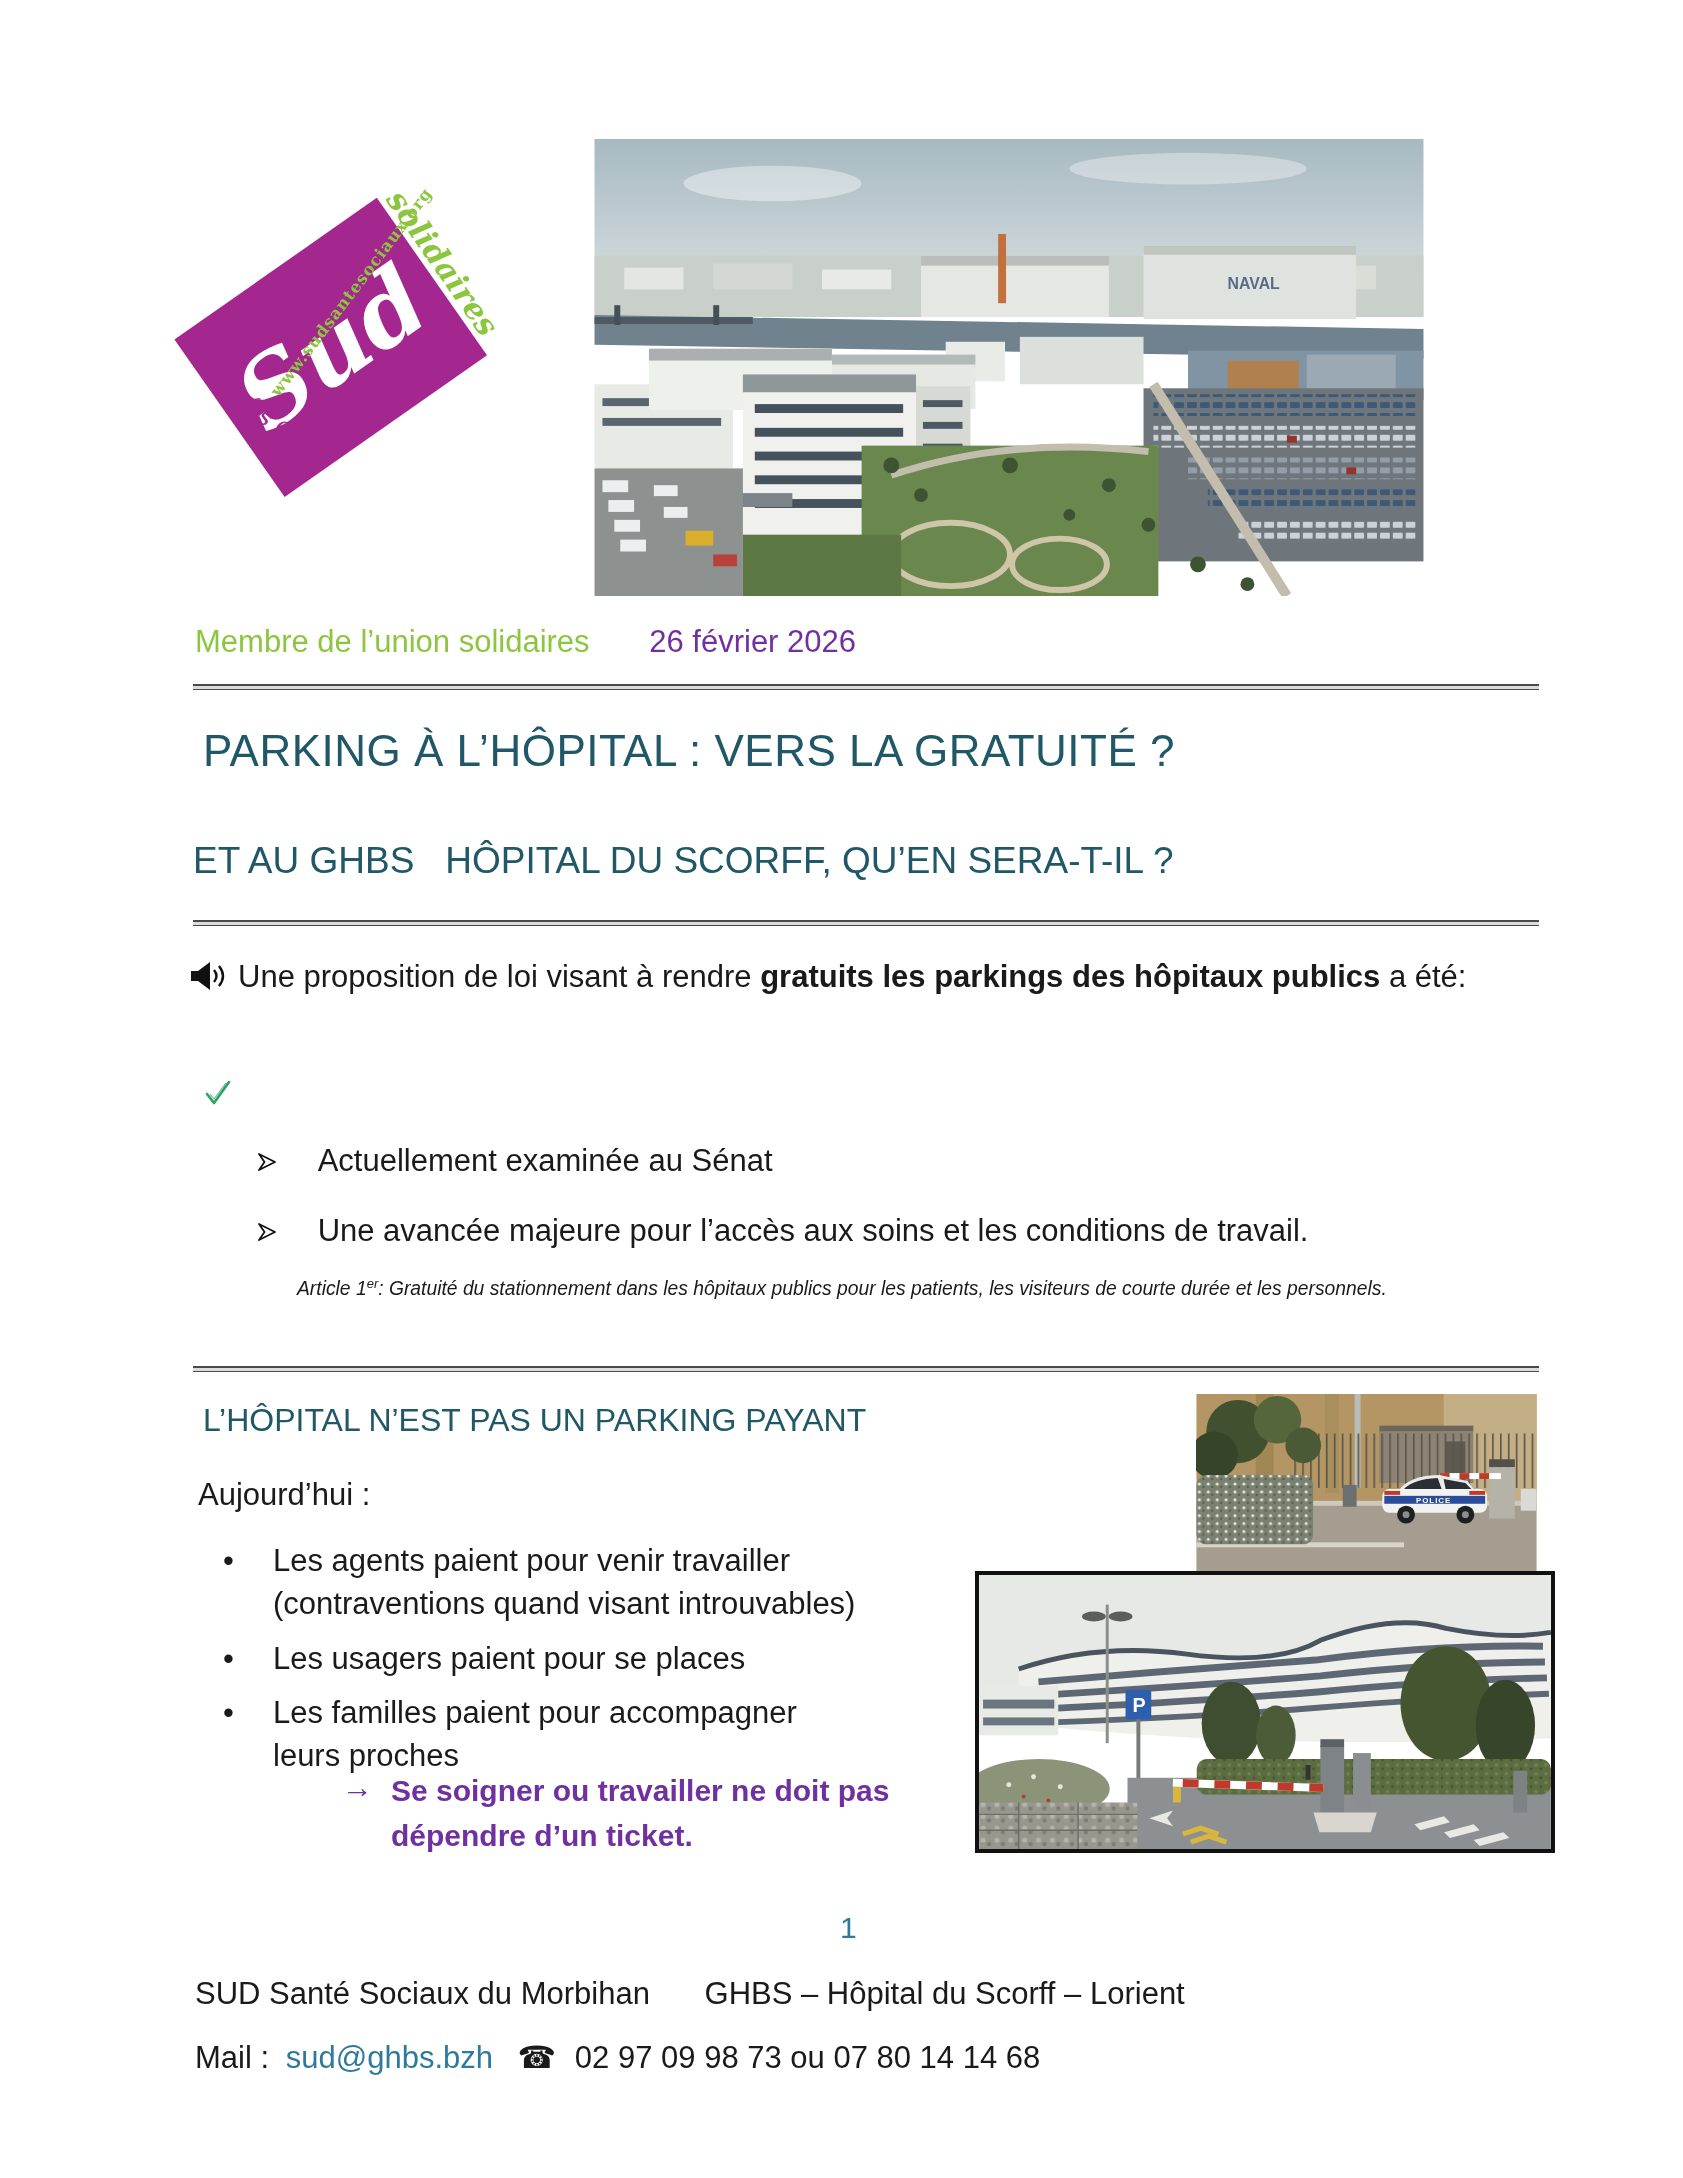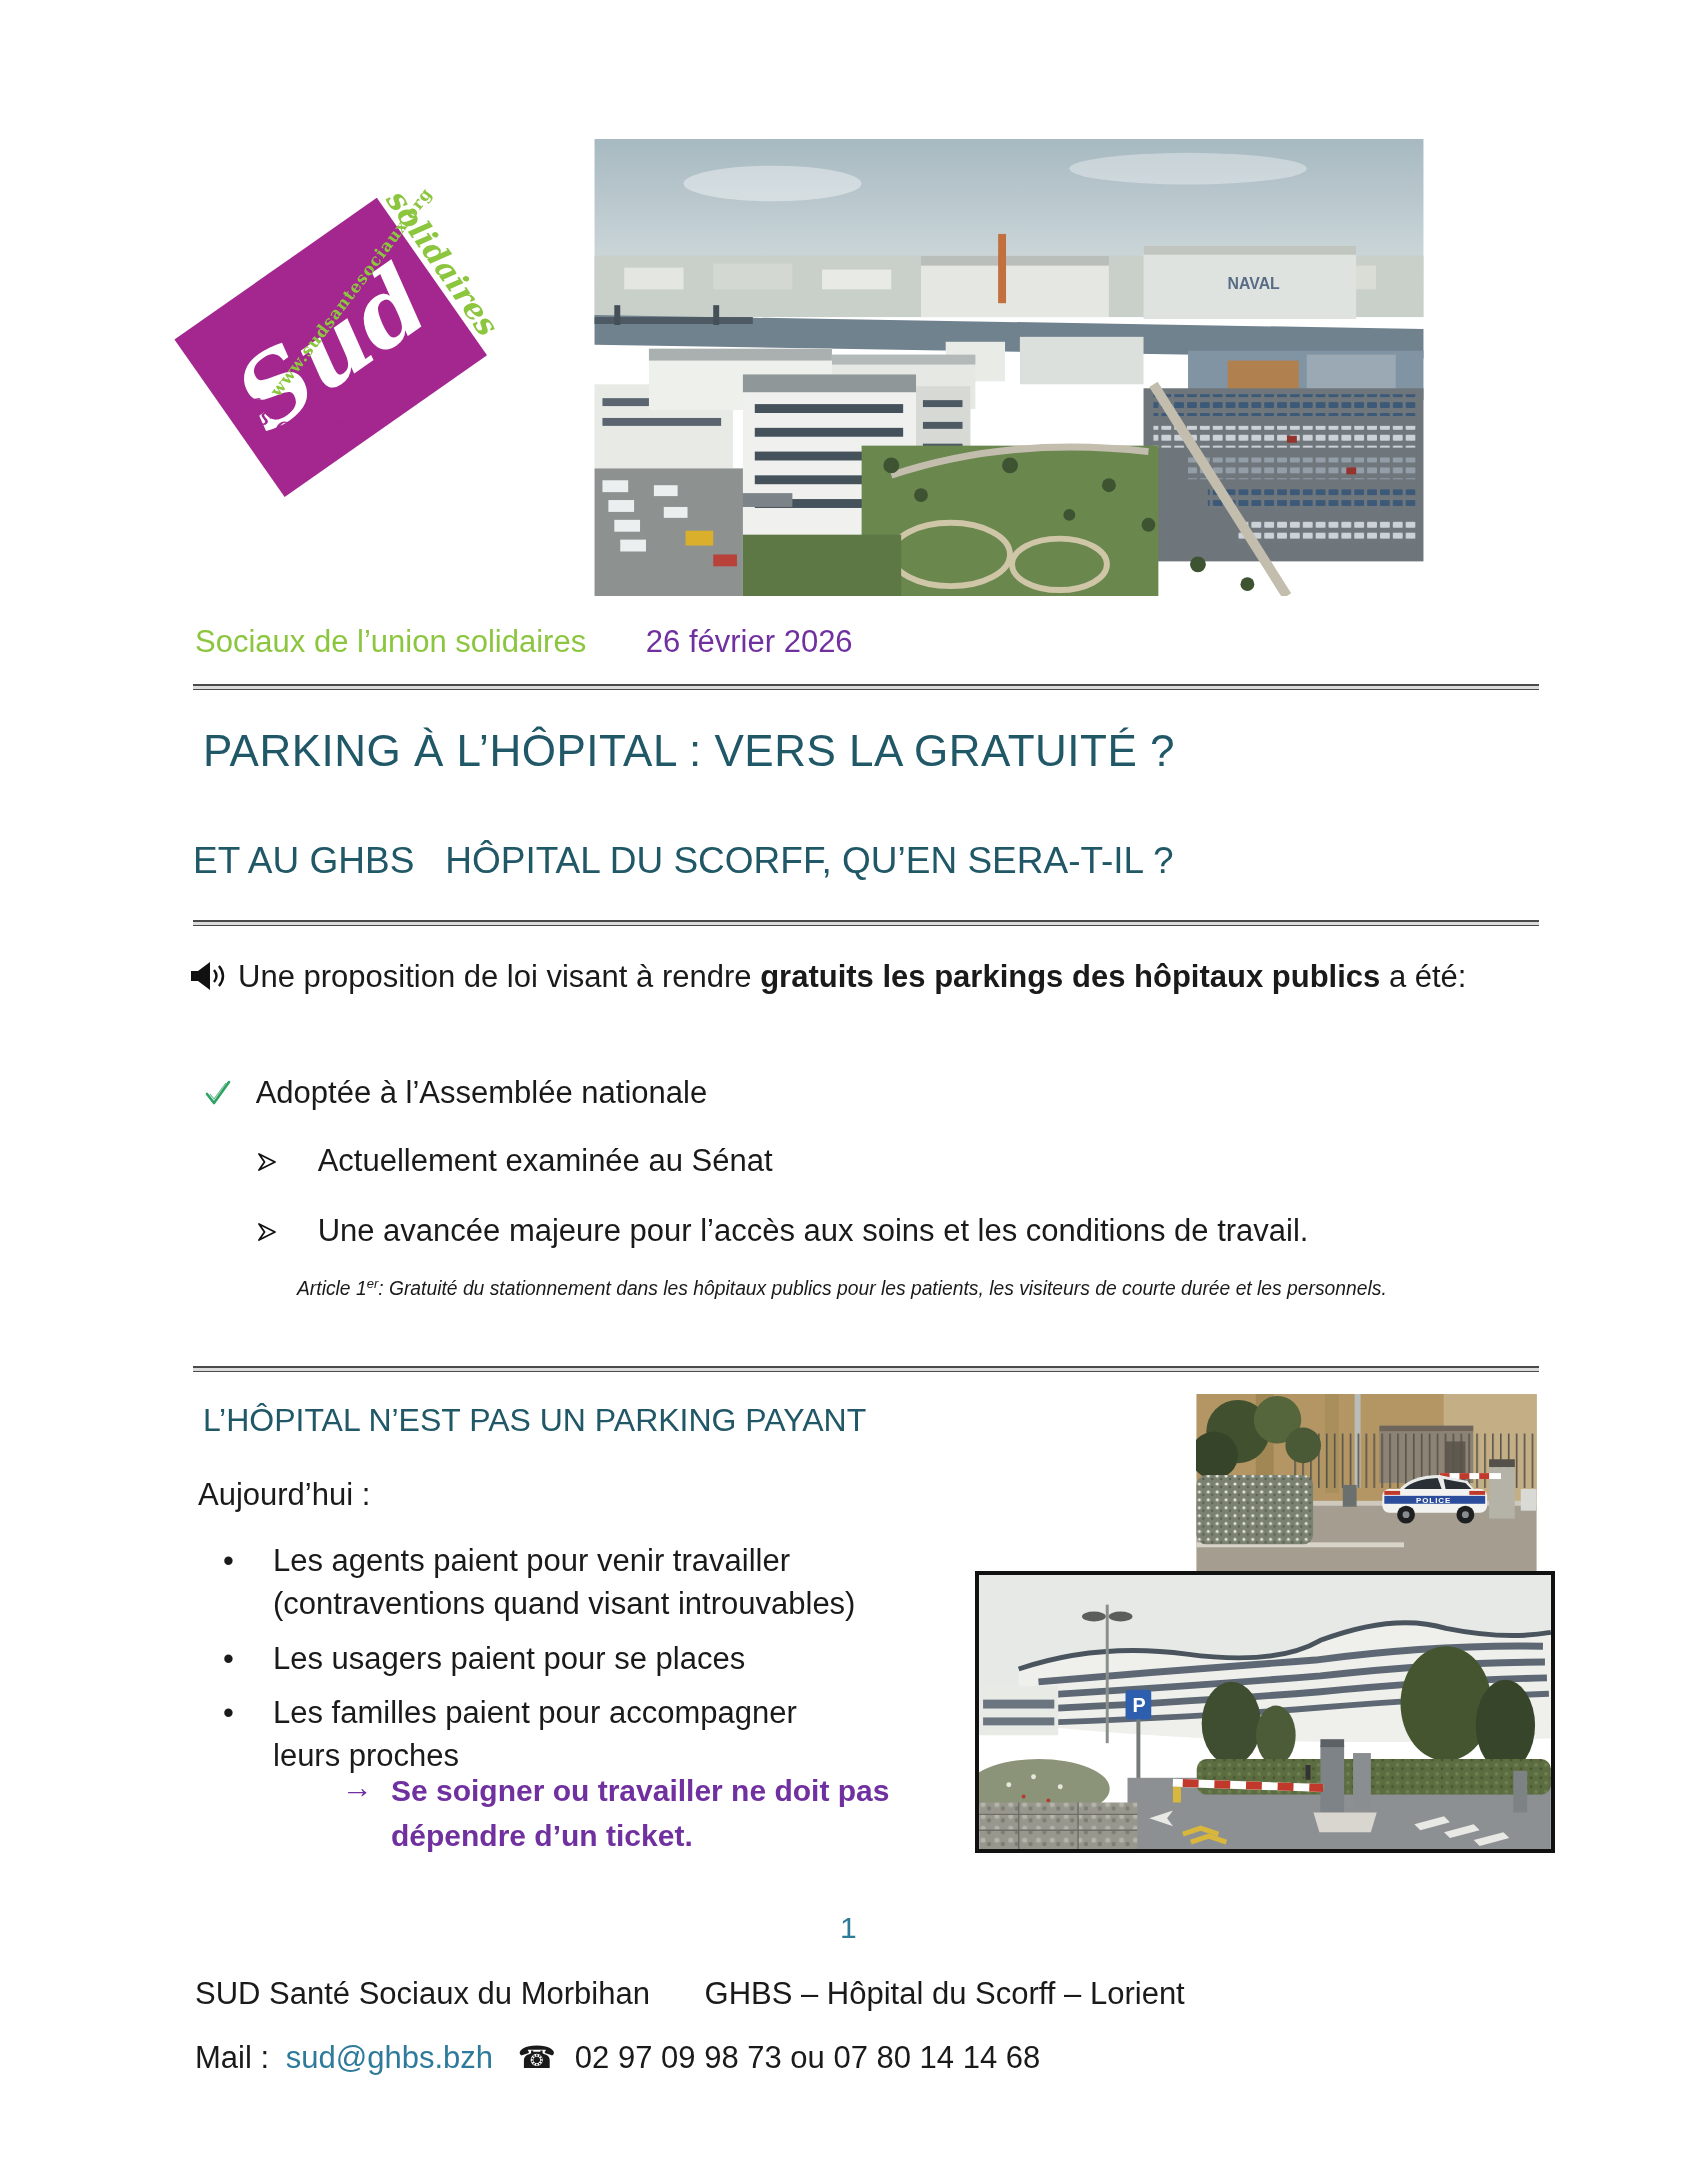--- a/index.html
+++ b/index.html
@@ -165,21 +165,21 @@
         <rect x="26" y="405" width="26" height="12"></rect>
       <rect x="60" y="350" width="24" height="11"></rect>
         <rect x="70" y="372" width="24" height="11"></rect>
     </g>
     <rect x="92" y="396" width="28" height="15" fill="#d9af2c"></rect>
     <rect x="120" y="420" width="24" height="12" fill="#b8423a"></rect>
     <rect x="150" y="400" width="160" height="62" fill="#5d7845"></rect>
   </svg>
 
   <div class="abs member-line">
-    <span class="member-label">Sociaux de l’union solidaires</span>
+    <span class="member-label">Membre de l’union solidaires</span>
     <span class="member-date">26 février 2026</span>
   </div>
 
   <div class="rule" style="top:684px;"></div>
 
   <div class="abs title-main">PARKING À L’HÔPITAL : VERS LA GRATUITÉ ?</div>
   <div class="abs title-sub">ET AU GHBS   HÔPITAL DU SCORFF, QU’EN SERA-T-IL ?</div>
 
   <div class="rule" style="top:920px;"></div>
 
@@ -190,21 +190,20 @@
       <path d="M24 9 Q29 15 24 21" fill="none" stroke="#111" stroke-width="2.4"></path>
       <path d="M29 5 Q37 15 29 25" fill="none" stroke="#111" stroke-width="2.4"></path>
     </svg><span>Une proposition de loi visant à rendre </span><b>gratuits les parkings des hôpitaux publics</b><span> a été:</span>
   </div>
 
   <div class="abs check-row">
     <svg width="30" height="30" viewBox="0 0 30 30" style="vertical-align:-5px;">
       <polyline points="4,16 11,25 26,4" fill="none" stroke="#2EA163" stroke-width="2.6" stroke-linecap="round" stroke-linejoin="round"></polyline>
       <polyline points="7,16 11,21 23,5" fill="none" stroke="#2EA163" stroke-width="1.2" opacity="0.7"></polyline>
     </svg>
-    <span class="txt">Adoptée à l’Assemblée nationale</span>
   </div>
 
   <div class="abs arrow-row arrow-row1">
     <svg width="24" height="24" viewBox="0 0 24 24" style="vertical-align:-3px;">
       <path d="M4 4 L20 12 L4 20 L9.5 12 Z" fill="#ffffff" stroke="#111" stroke-width="1.8" stroke-linejoin="round"></path>
     </svg>
     <span class="txt">Actuellement examinée au Sénat</span>
   </div>
 
   <div class="abs arrow-row arrow-row2">

